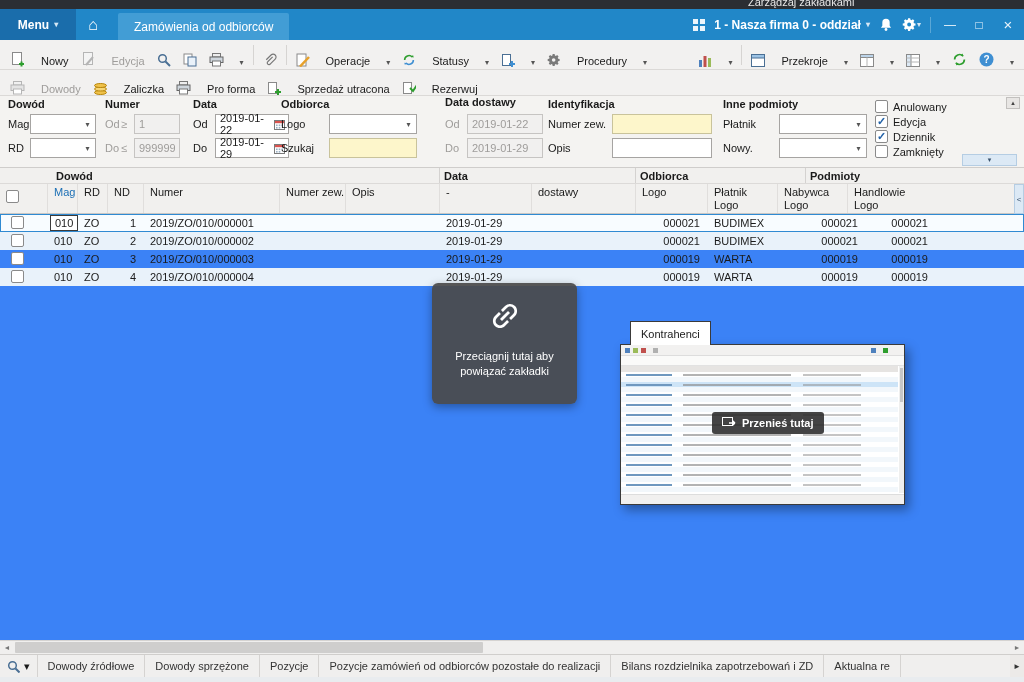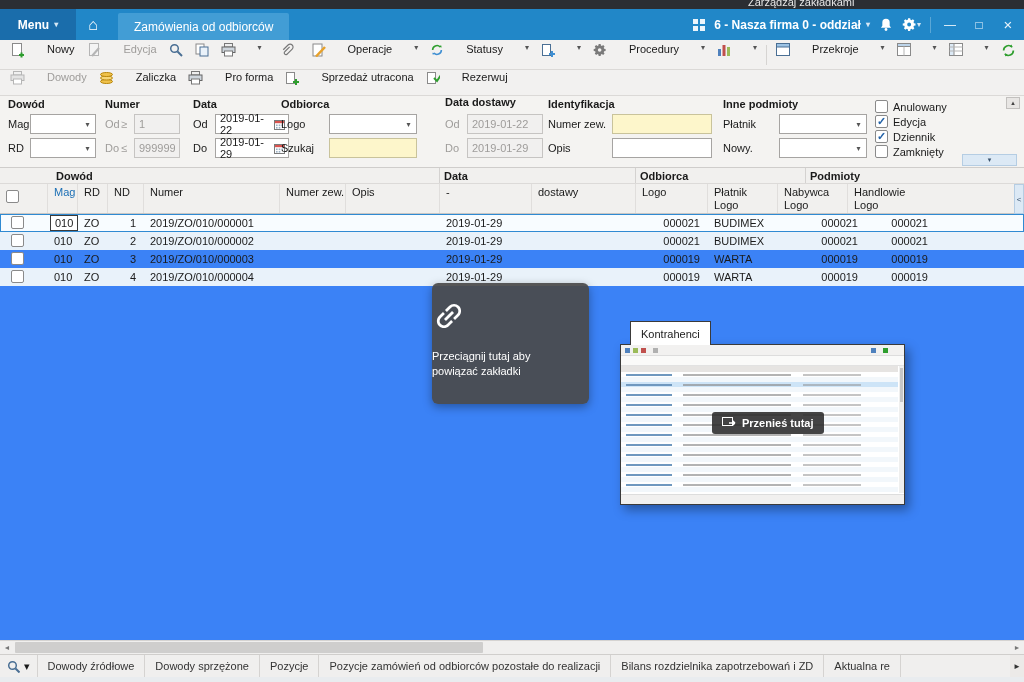--- a/index.html
+++ b/index.html
@@ -24,21 +24,21 @@
 .company{font-size:12px;font-weight:bold;display:flex;align-items:center;gap:5px;white-space:nowrap}
 .chev-w{font-size:8px;color:#d5e8f5}
 .vsep-w{width:1px;height:16px;background:#5aa7d6}
 .winbtn{width:20px;text-align:center;color:#eaf4fb;font-size:12px}
 .winbtn.close{font-size:15px}
 
 
 .toolbar{position:absolute;left:0;width:1024px;background:#f2f1f0;display:flex;align-items:center;padding:0 4px}
 #tb1{top:40px;height:30px;border-bottom:1px solid #dbd9d7}
 #tb2{top:70px;height:26px;border-bottom:1px solid #dbd9d7}
-.tbtn{display:flex;align-items:flex-start;gap:22px;padding:0 6px;height:24px;white-space:nowrap}
+.tbtn{display:flex;align-items:flex-end;gap:16px;padding:0 6px;height:24px;white-space:nowrap}
 .tbtn .chev{font-size:8px;color:#555}
 .dis{color:#9e9c9a}
 .sep{width:1px;height:20px;background:#d6d4d2;margin:0 3px}
 .tb-rgt{margin-left:auto;display:flex;align-items:center}
 .icon{display:inline-flex;align-items:center;justify-content:center}
 
 
 #filters{position:absolute;left:0;top:96px;width:1024px;height:72px;background:#f4f3f1;border-bottom:1px solid #cfcdcb}
 .f-head{position:absolute;font-weight:bold}
 .f-lab{position:absolute}
@@ -75,22 +75,22 @@
 .row{display:flex;height:18px;align-items:center}
 .row.alt{background:#e9f2fa}
 .row.sel{background:#f8fcff;box-shadow:inset 0 1px 0 #2f8ad2, inset 0 -1px 0 #2f8ad2, inset 1px 0 0 #2f8ad2, inset -1px 0 0 #2f8ad2}
 .c{padding-left:6px;white-space:nowrap;overflow:hidden}
 .c.num{text-align:right;padding-left:0;padding-right:8px}
 .c.num2{text-align:right;padding-left:0;padding-right:18px}
 .focusbox{display:inline-block;border:1px solid #3a3a3a;background:#fff;padding:0 4px;line-height:14px}
 .rowcb{margin-left:5px}
 
 
-#dropzone{position:absolute;left:432px;top:283px;width:157px;height:121px;background:rgba(74,74,74,.93);
-  border-radius:6px;box-shadow:0 3px 10px rgba(0,0,0,.35);color:#fff;text-align:left}
+#dropzone{position:absolute;left:432px;top:283px;width:145px;height:121px;background:rgba(74,74,74,.93);
+  border-radius:6px;box-shadow:0 3px 10px rgba(0,0,0,.35);color:#fff;text-align:center}
 #dropzone .linkwrap{margin-top:16px}
 #dropzone .txt{margin-top:14px;font-size:11px;line-height:1.4}
 
 
 #previewtab{position:absolute;left:630px;top:321px;height:24px;padding:0 10px;background:#fff;border:1px solid #3a3a3a;
   border-bottom:none;display:flex;align-items:center;z-index:4;font-size:11px}
 #previewwin{position:absolute;left:620px;top:344px;width:285px;height:161px;background:#fff;border:1px solid #3a3a3a;
   box-shadow:4px 5px 10px rgba(0,0,0,.35);z-index:3;overflow:hidden}
 .mini-toolbar{position:absolute;left:0;top:0;right:0;height:11px;background:#f2f1f0;border-bottom:1px solid #ddd}
 .mini-toolbar i{position:absolute;top:3px;width:5px;height:5px;display:block}
@@ -146,21 +146,21 @@
       <span>Zamówienia od odbiorców</span>
     </div>
     <div class="tb-right">
       <span class="apps-grid">
           <i></i>
           <i></i>
           <i></i>
           <i></i>
         </span>
       <span class="company">
-        <span>6 - Nasza firma 0 - oddział</span>
+        <span>1 - Nasza firma 0 - oddział</span>
         <span class="chev-w">▾</span>
       </span>
       <span class="icon">
         <svg width="14" height="15" viewBox="0 0 16 17">
             <path d="M8 2a4.2 4.2 0 0 0-4.2 4.2v3.6L2.2 12.2h11.6l-1.6-2.4V6.2A4.2 4.2 0 0 0 8 2z" fill="#fff"></path>
             <circle cx="8" cy="14.2" r="1.6" fill="#fff"></circle>
           </svg>
       </span>
       <span class="icon">
         <svg width="15" height="15" viewBox="0 0 20 20">

